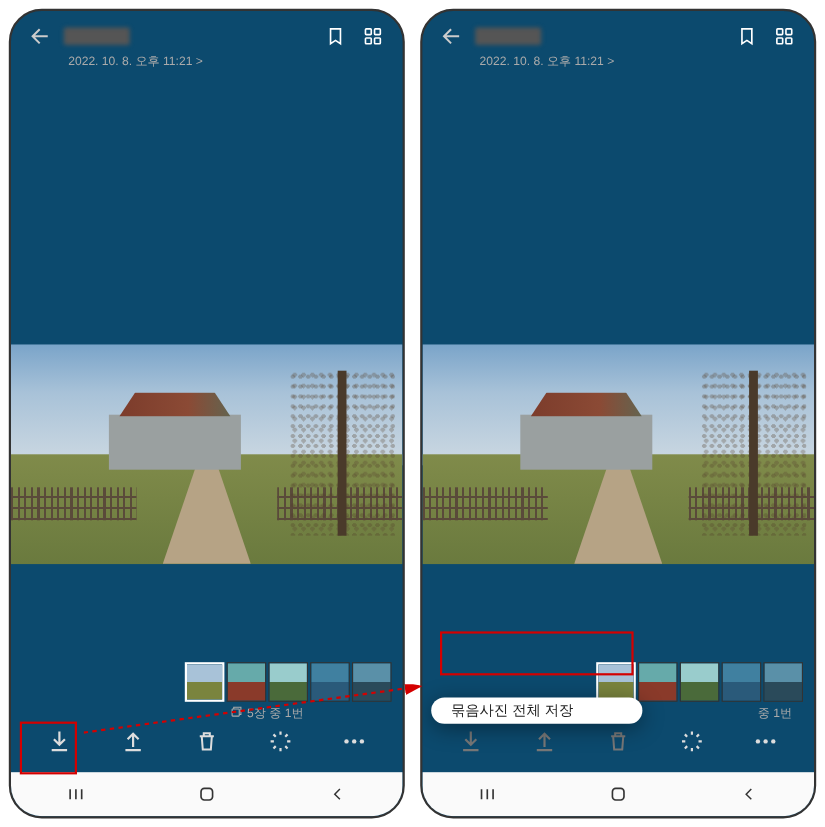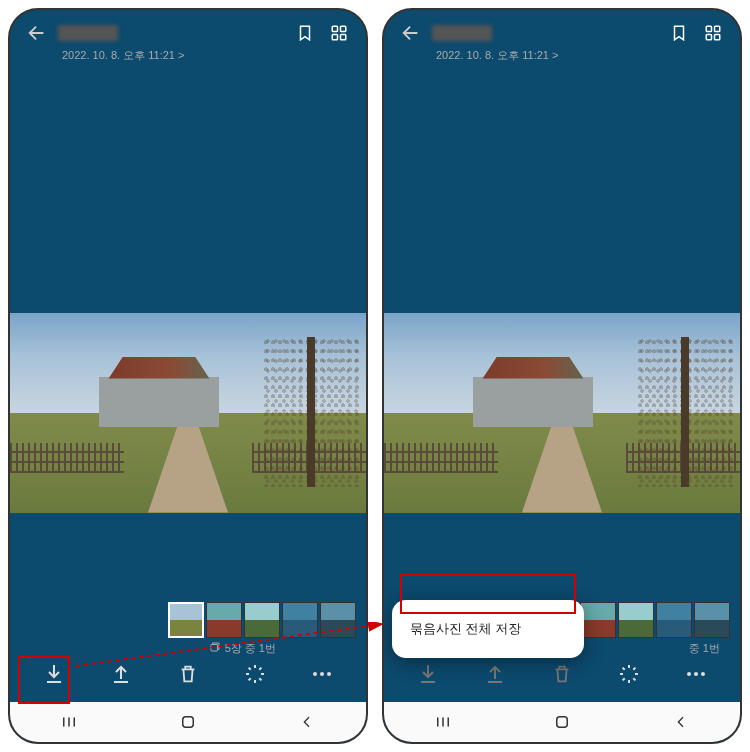--- a/index.html
+++ b/index.html
@@ -213,21 +213,21 @@
       bottom: 84px;
       left: 8px;
       width: 192px;
       background: #fff;
       border-radius: 14px;
       overflow: hidden;
       box-shadow: 0 4px 20px rgba(0,0,0,0.4);
       z-index: 50;
     }
     .popup-item {
-      padding: 20px 18px;
+      padding: 3px 18px;
       font-size: 13px;
       color: #222;
       cursor: pointer;
     }
     .red-box-popup {
       left: 16px;
       bottom: 128px;
       width: 176px;
       height: 40px;
       z-index: 60;

